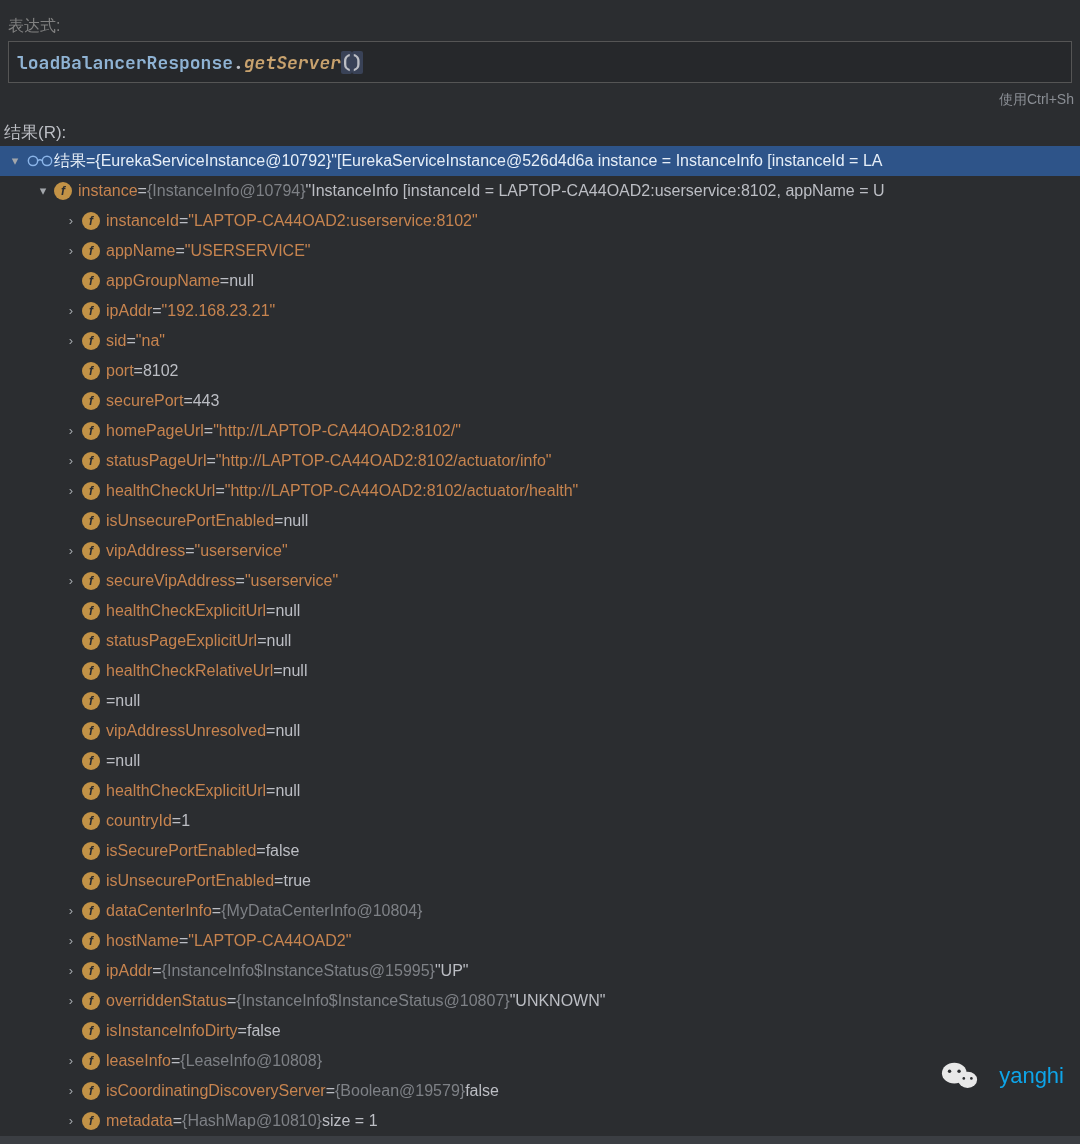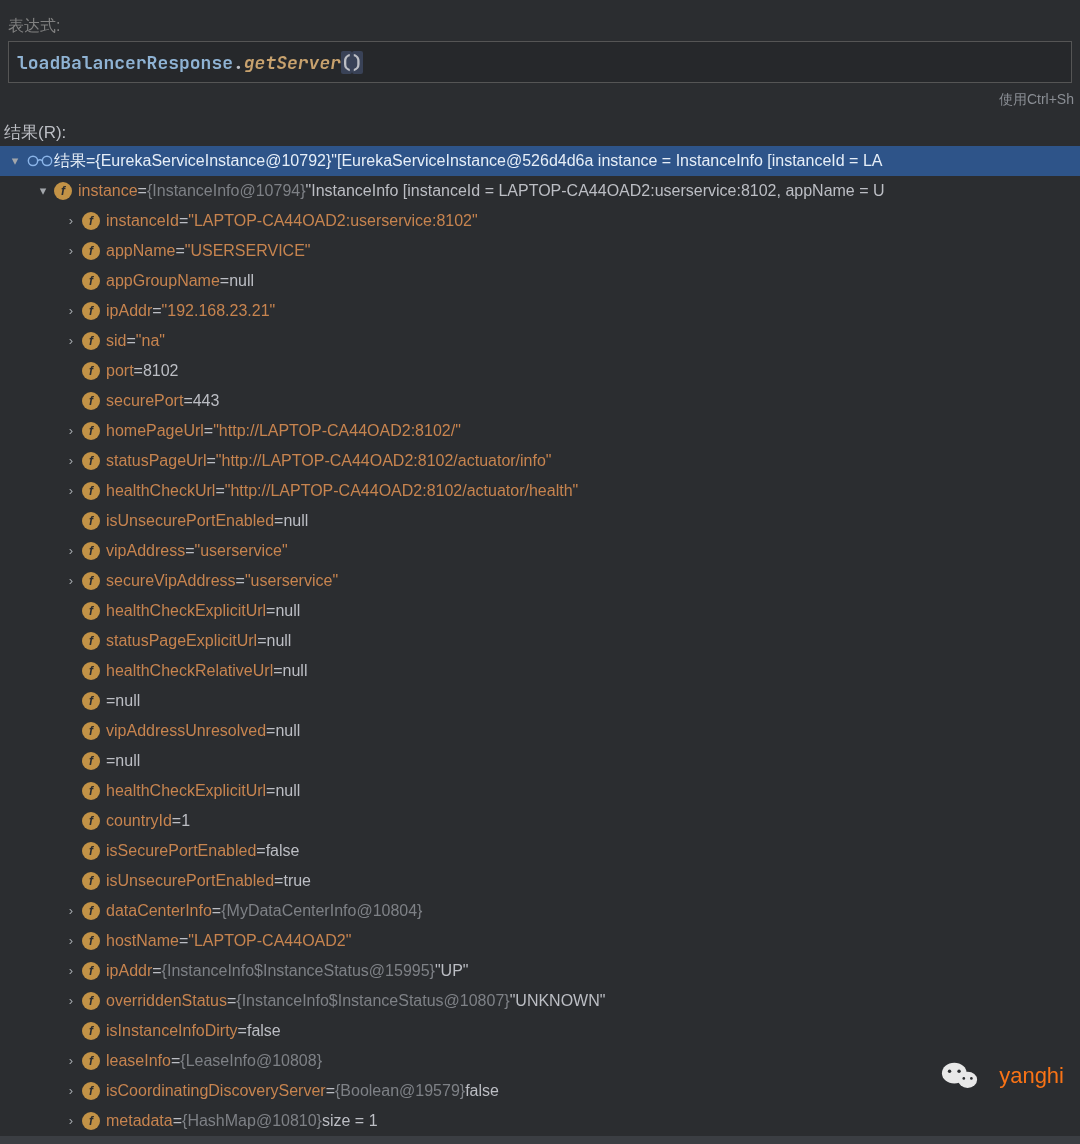--- a/index.html
+++ b/index.html
@@ -109,21 +109,21 @@
   .row.selected .dim,
   .row.selected .str,
   .row.selected .val { color: #e6eef7; }
   .footer-wm {
     position: absolute;
     right: 16px;
     bottom: 52px;
     display: flex;
     align-items: center;
     gap: 20px;
-    color: #f97316;
+    color: #0ea5e9;
     font-size: 22px;
     font-family: "Segoe UI", sans-serif;
   }
   .wechat {
     width: 38px; height: 32px;
     position: relative;
   }
   .wechat svg { width: 100%; height: 100%; }
   .bottom-bar {
     position: absolute;

